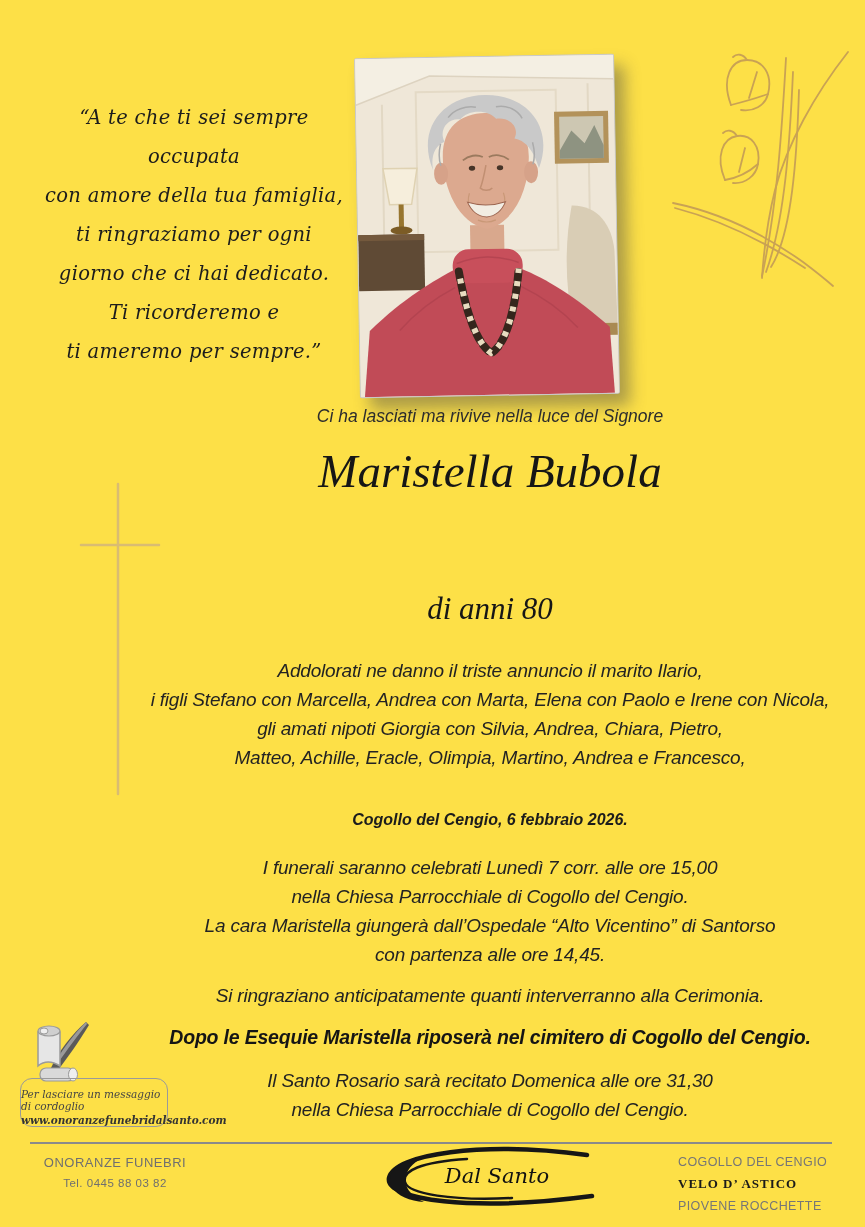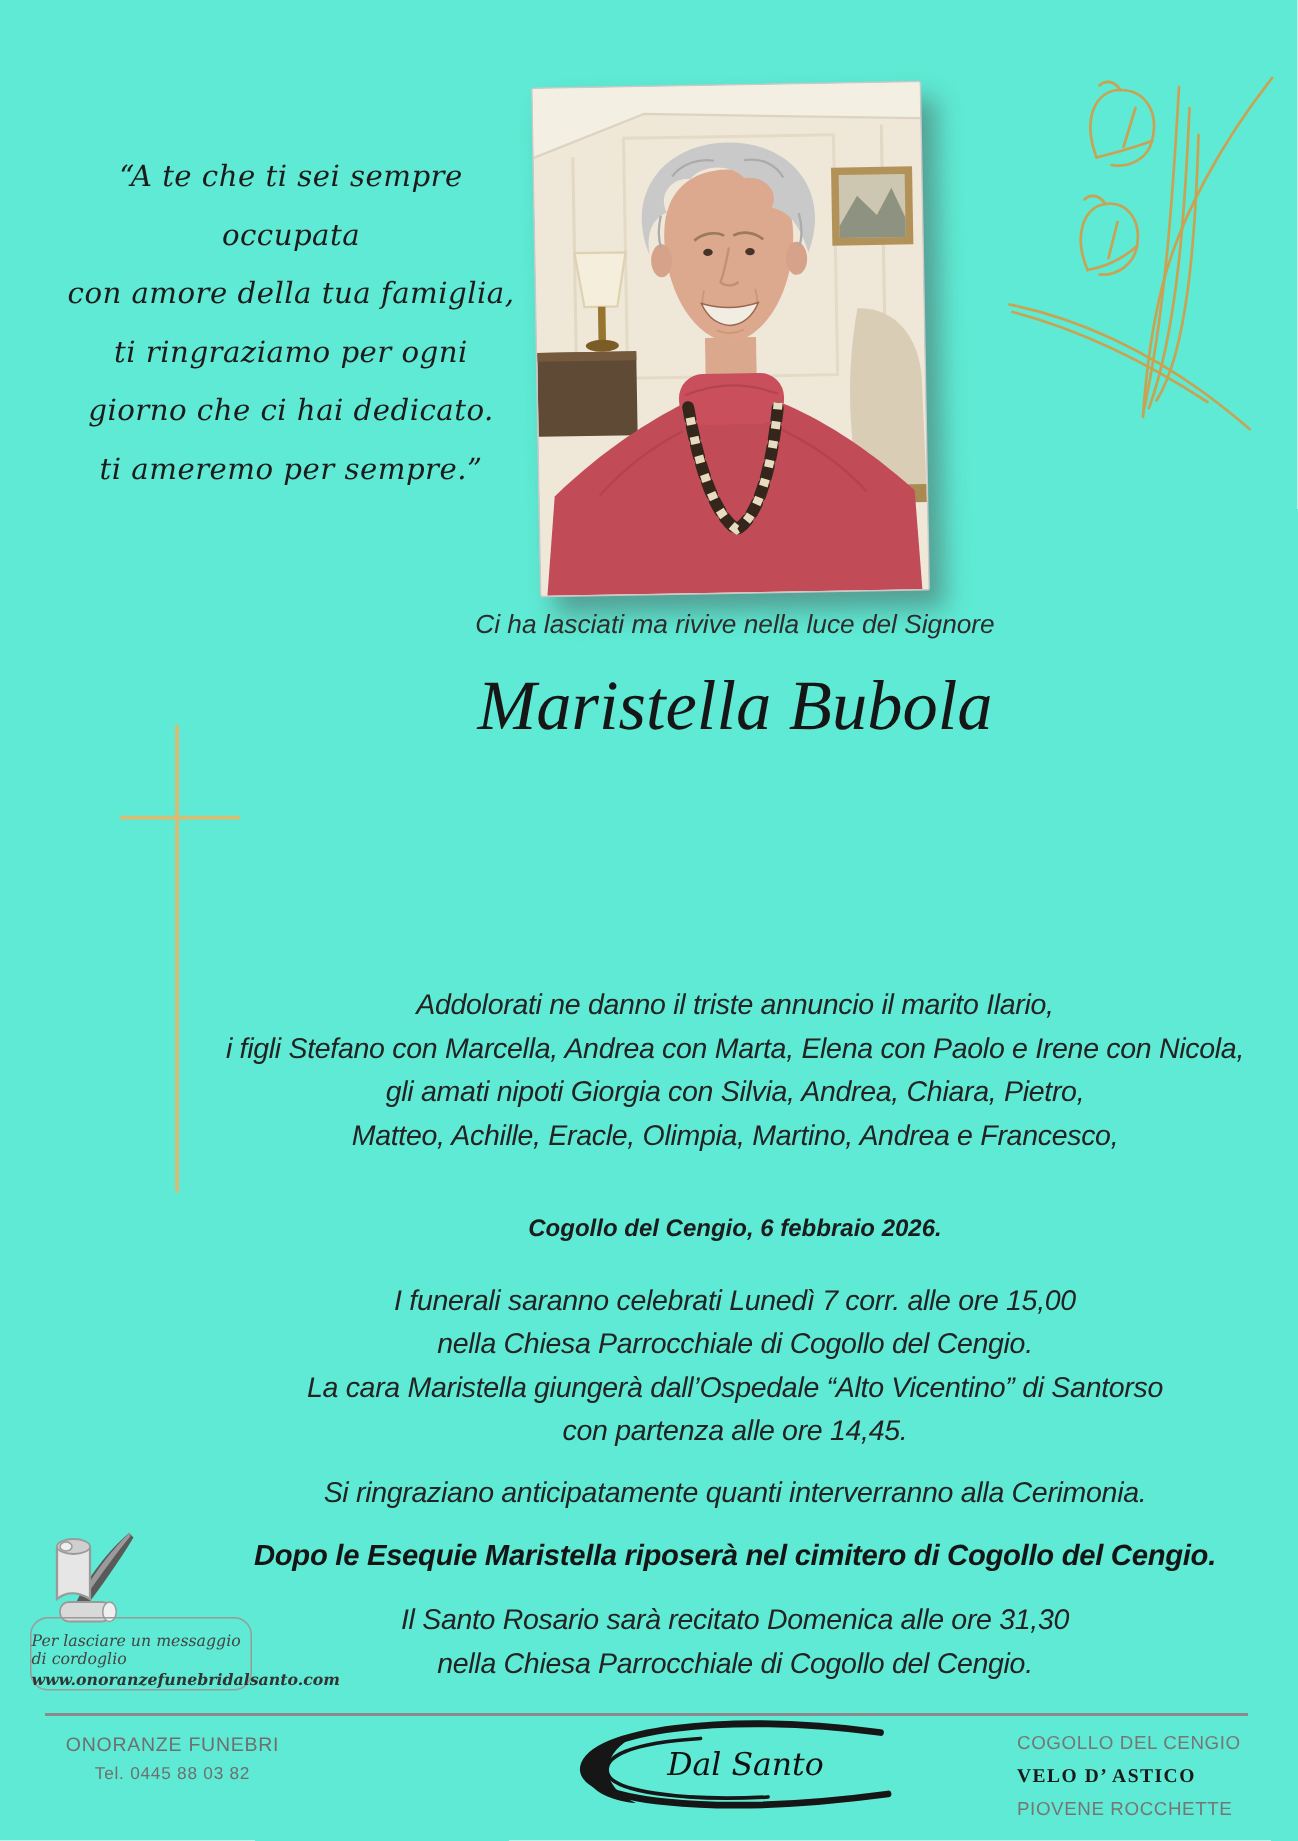--- a/index.html
+++ b/index.html
@@ -1,16 +1,16 @@
 <!DOCTYPE html>
 <html><head>
 <meta charset="utf-8">
 <style>
   html,body{margin:0;padding:0;background:#ffffff;}
-  .page{position:relative;width:865px;height:1227px;background:#5eead4;overflow:hidden;
+  .page{position:relative;width:865px;height:1227px;background:#fde047;overflow:hidden;
         font-family:"Liberation Sans",sans-serif;color:#222;}
   .abs{position:absolute;}
 
   
   .quote{left:38px;top:98px;width:312px;text-align:center;
          font-family:"DejaVu Serif",serif;font-style:italic;
          font-size:19.5px;line-height:39px;color:#1c1c1c;letter-spacing:.3px;}
 
   
   .photo{left:357px;top:56px;width:258px;height:338px;background:#EFE7D8;
@@ -61,20 +61,21 @@
 </head>
 <body>
 
 <div class="page">
 
   <div class="abs quote">
     <div>“A te che ti sei sempre occupata</div>
     <div>con amore della tua famiglia,</div>
     <div>ti ringraziamo per ogni</div>
     <div>giorno che ci hai dedicato.</div>
+    <div>Ti ricorderemo e</div>
     <div>ti ameremo per sempre.”</div>
   </div>
 
   <div class="abs photo">
     <svg viewBox="0 0 258 338">
       <rect width="258" height="338" fill="#EFE7D8"></rect>
       <path d="M0,0 L258,0 L258,24 L74,18 L0,46 Z" fill="#F4EFE3"></path>
       <path d="M0,46 L74,18 L258,24" stroke="#DDD3C0" stroke-width="1.5" fill="none"></path>
       <line x1="26" y1="46" x2="26" y2="200" stroke="#E2D8C4" stroke-width="2"></line>
       <line x1="232" y1="28" x2="232" y2="160" stroke="#E2D8C4" stroke-width="2"></line>
@@ -155,20 +156,21 @@
       </linearGradient>
     </defs>
     <line x1="73" y1="8" x2="73" y2="498" stroke="url(#goldv)" stroke-width="3" stroke-linecap="round"></line>
     <line x1="83" y1="62" x2="83" y2="372" stroke="#D9BC72" stroke-width="2.5" stroke-linecap="round"></line>
     <line x1="7" y1="108" x2="136" y2="108" stroke="url(#goldh)" stroke-width="3" stroke-linecap="round"></line>
     <line x1="46" y1="123" x2="124" y2="123" stroke="#D9BC72" stroke-width="2.5" stroke-linecap="round"></line>
   </svg>
 
   <div class="abs c intro">Ci ha lasciati ma rivive nella luce del Signore</div>
   <h1 class="abs c name">Maristella Bubola</h1>
+  <div class="abs c age">di anni 80</div>
 
   <div class="abs c body-text announcement">
     <div>Addolorati ne danno il triste annuncio il marito Ilario,</div>
     <div>i figli Stefano con Marcella, Andrea con Marta, Elena con Paolo e Irene con Nicola,</div>
     <div>gli amati nipoti Giorgia con Silvia, Andrea, Chiara, Pietro,</div>
     <div>Matteo, Achille, Eracle, Olimpia, Martino, Andrea e Francesco,</div>
   </div>
 
   <div class="abs c dateline">Cogollo del Cengio, 6 febbraio 2026.</div>
 

